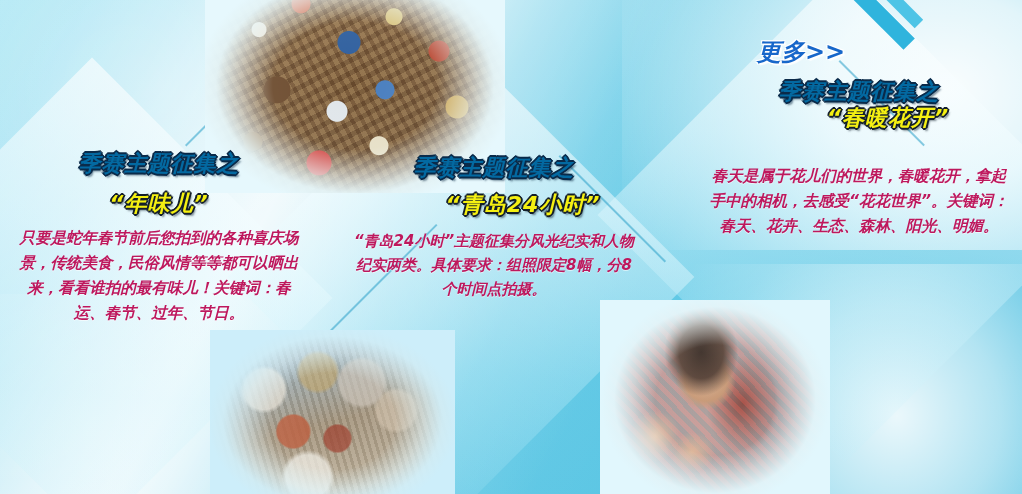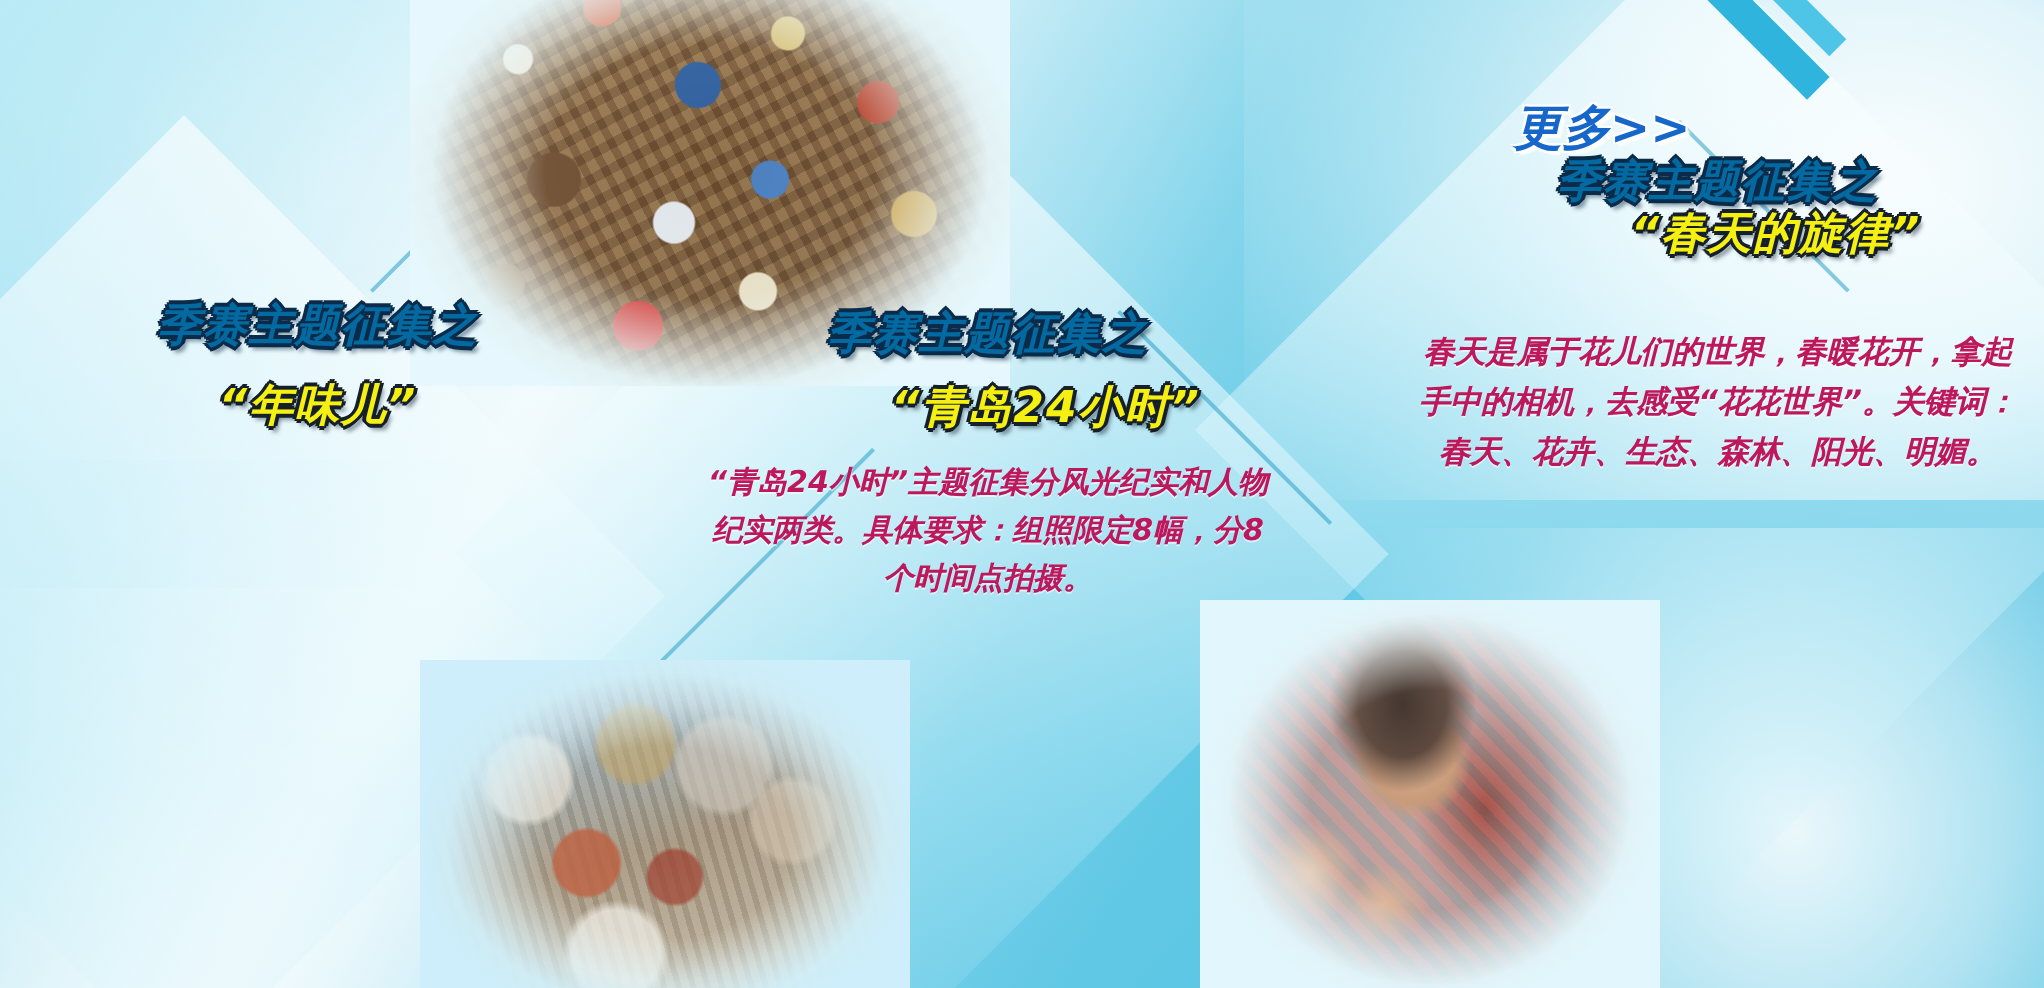--- a/index.html
+++ b/index.html
@@ -255,21 +255,21 @@
 
   
   #block-right { left: 700px; top: 80px; width: 318px; }
   #block-right .title-line { font-size: 22px; }
   #block-right .tl2 { padding-left: 58px; margin-top: 3px; }
   #block-right .body-text { font-size: 15.5px; margin-top: 34px; padding: 0 6px; }
 
   
   #more-link {
     position: absolute;
-    left: 757px; top: 48px;
+    left: 757px; top: 36px;
     font-family: "DejaVu Sans", sans-serif;
     font-size: 24px;
     font-weight: bold;
     font-style: italic;
     letter-spacing: 0px;
     color: #1767ca;
     cursor: pointer;
     text-shadow:
       -1px -1px 0 #ffffff,  1px -1px 0 #ffffff,
       -1px  1px 0 #ffffff,  1px  1px 0 #ffffff,
@@ -323,27 +323,28 @@
   <div class="photo" id="photo-person">
     <div class="frame"></div>
     <div class="vig"></div>
   </div>
 
   <a id="more-link" href="#">更多&gt;&gt;</a>
 
   <div class="block" id="block-left">
     <div class="title-line t-green tl1">季赛主题征集之</div>
     <div class="title-line t-yellow tl2">“年味儿”</div>
+    <div class="body-text">只要是蛇年春节前后您拍到的各种喜庆场景，传统美食，民俗风情等等都可以晒出来，看看谁拍的最有味儿！关键词：春运、春节、过年、节日。</div>
   </div>
 
   <div class="block" id="block-center">
     <div class="title-line t-green tl1">季赛主题征集之</div>
     <div class="title-line t-yellow tl2">“青岛24小时”</div>
     <div class="body-text">“青岛24小时”主题征集分风光纪实和人物纪实两类。具体要求：组照限定8幅，分8个时间点拍摄。</div>
   </div>
 
   <div class="block" id="block-right">
     <div class="title-line t-green tl1">季赛主题征集之</div>
-    <div class="title-line t-yellow tl2">“春天的旋律”</div>
+    <div class="title-line t-yellow tl2">“春暖花开”</div>
     <div class="body-text">春天是属于花儿们的世界，春暖花开，拿起手中的相机，去感受“花花世界”。关键词：春天、花卉、生态、森林、阳光、明媚。</div>
   </div>
 
 </div>
 
 </body></html>

